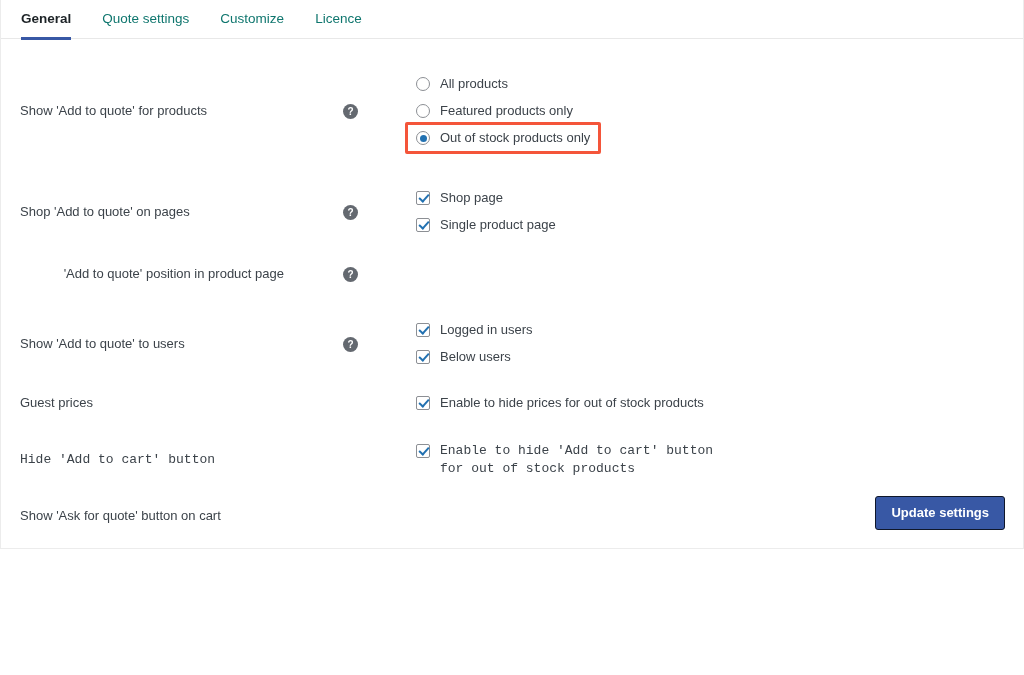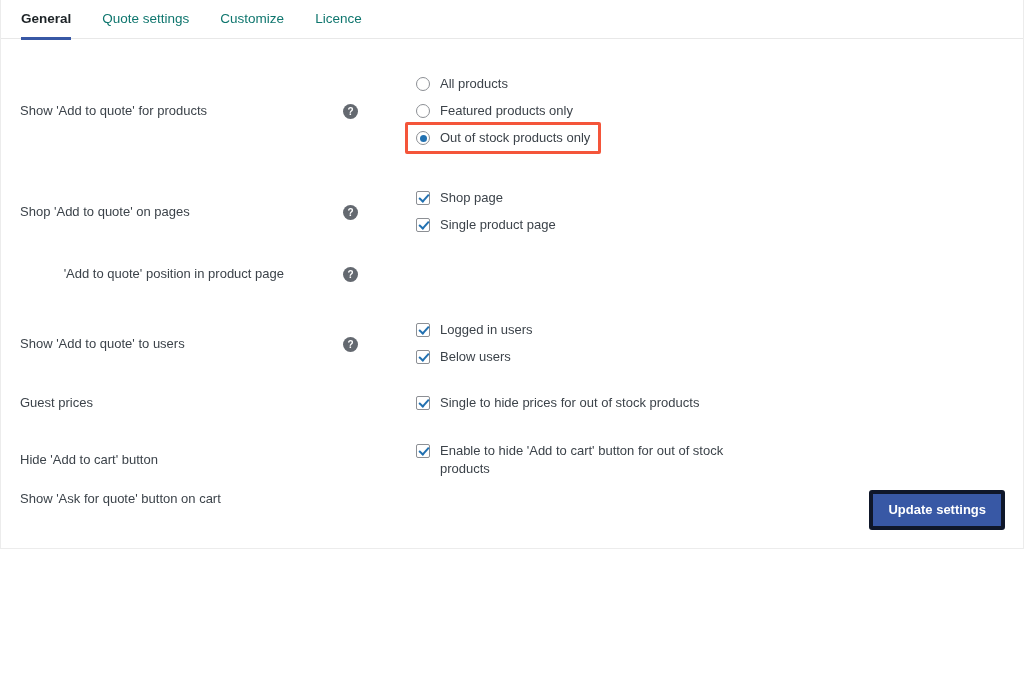--- a/index.html
+++ b/index.html
@@ -201,21 +201,21 @@
   .footer {
     position: absolute;
     right: 18px;
     bottom: 18px;
   }
   .update-btn {
     background: #3858a5;
     color: #ffffff;
     font-size: 13px;
     font-weight: bold;
-    border: 4px solid #0f172a;
+    border: 1px solid #0f172a;
     border-radius: 3px;
     padding: 9px 15px;
     cursor: pointer;
     font-family: "Liberation Sans", sans-serif;
     line-height: 14px;
   }
 </style>
 </head>
 <body>
 
@@ -289,25 +289,25 @@
         </div>
       </div>
       <div class="row" style="margin-bottom: 30px;">
         <div class="row-label">Guest prices</div>
         <div class="help-col">
           <span class="help-icon hidden"></span>
         </div>
         <div class="options">
           <div class="opt">
             <span class="checkbox checked"></span>
-            <span class="opt-text">Single to hide prices for out of stock products</span>
-          </div>
-        </div>
-      </div>
-      <div class="row" style="margin-bottom: 12px;">
+            <span class="opt-text">Enable to hide prices for out of stock products</span>
+          </div>
+        </div>
+      </div>
+      <div class="row" style="margin-bottom: 29px; font-family: Liberation Mono, monospace;">
         <div class="row-label">Hide 'Add to cart' button</div>
         <div class="help-col">
           <span class="help-icon hidden"></span>
         </div>
         <div class="options">
           <div class="opt">
             <span class="checkbox checked"></span>
             <span class="opt-text">Enable to hide 'Add to cart' button for out of stock products</span>
           </div>
         </div>

